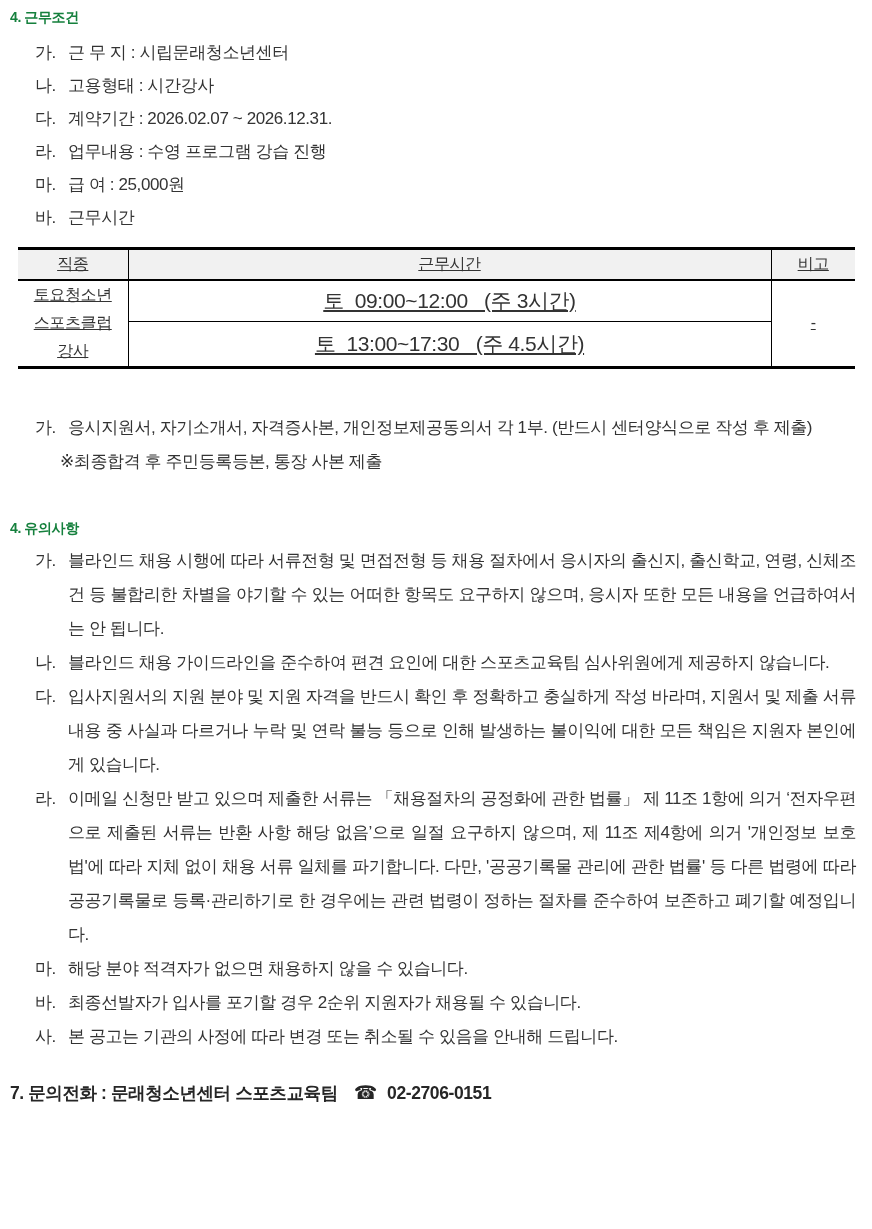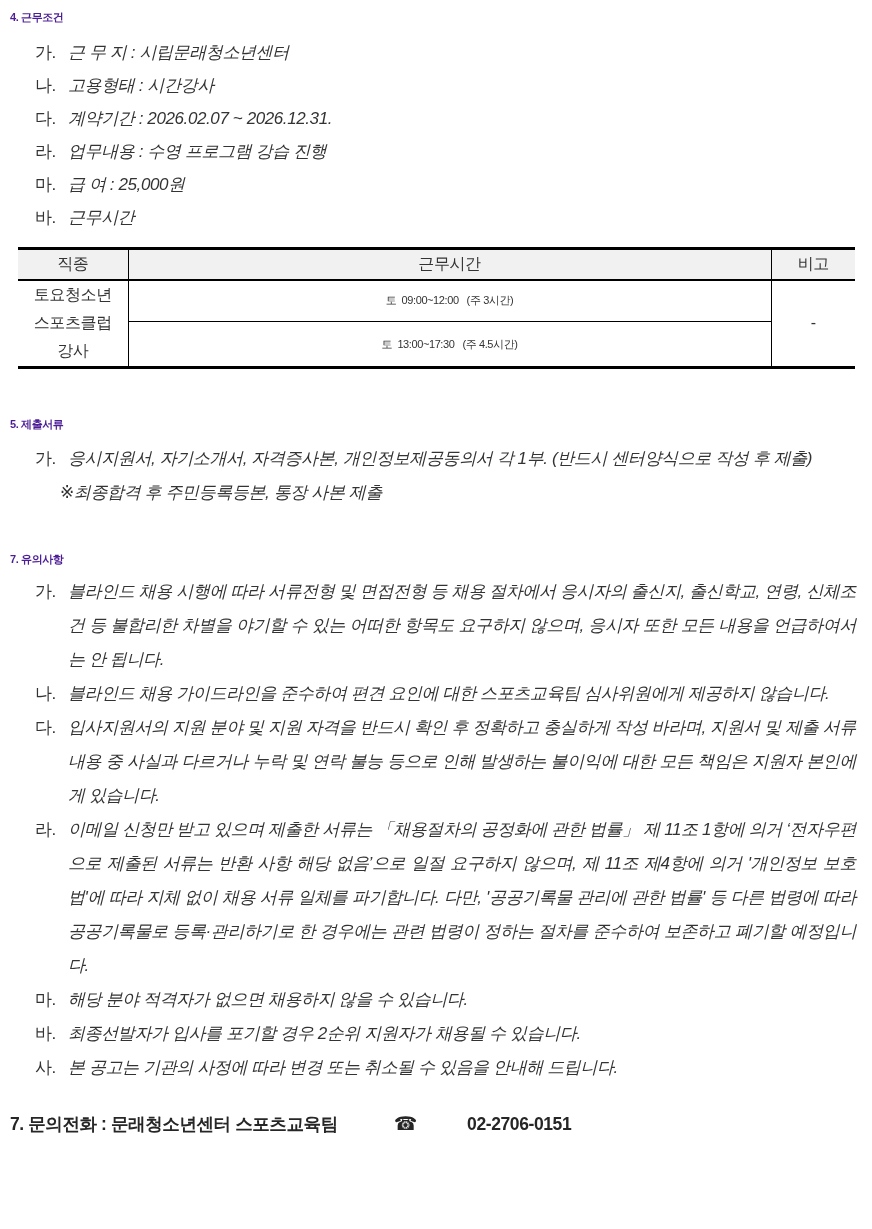--- a/index.html
+++ b/index.html
@@ -11,35 +11,35 @@
     color: #333333;
     font-size: 17px;
     letter-spacing: -0.4px;
     overflow: hidden;
   }
   .doc { padding: 2px 16px 0 10px; }
 
   
   .sec-title {
     font-weight: 700;
-    font-size: 11px;
-    color: #4c1d95;
+    font-size: 14px;
+    color: #15803d;
     line-height: 26px;
   }
   .s4 .sec-title { margin-top: 2px; }
 
   
   .items { margin-top: 6px; }
   .item {
     display: flex;
     align-items: flex-start;
     padding-left: 25px;
   }
   .item .label { flex: 0 0 33px; }
-  .item .text { flex: 1; text-align: justify; font-style: italic; }
+  .item .text { flex: 1; text-align: justify; }
 
   .s4 .item { line-height: 33px; }
 
   
   .tbl-wrap { margin-top: 13px; margin-left: 8px; }
   table {
     border-collapse: collapse;
     width: 837px;
     table-layout: fixed;
     border-top: 3px solid #000;
@@ -48,30 +48,31 @@
     color: #333;
   }
   col.c1 { width: 110px; }
   col.c2 { width: 643px; }
   col.c3 { width: 84px; }
   td {
     text-align: center;
     vertical-align: middle;
     border-left: 1.5px solid #000;
     border-right: 1.5px solid #000;
+    text-decoration: underline;
   }
   td:first-child { border-left: none; }
   td:last-child { border-right: none; }
   tr.thead td {
     background: #f1f1f1;
     height: 31px;
     border-bottom: 2px solid #000;
   }
   td.job-cell { line-height: 28px; margin-top: 28px; }
-  td.time-cell { height: 42px; white-space: pre; font-size: 11px; }
+  td.time-cell { height: 42px; white-space: pre; font-size: 21px; }
   td.time-cell.first { border-bottom: 1px solid #000; }
   td.time-cell.second { height: 46px; }
 
   
   .s5 { margin-top: 42px; }
   .s5 .items { margin-top: 5px; }
   .s5 .item { line-height: 34px; }
   .s5 .sub .label { flex: 0 0 28px; padding-left: 25px; }
   .s5 .sub { padding-left: 25px; }
 
@@ -82,21 +83,20 @@
 
   
   .s7 {
     margin-top: 26px;
     font-weight: 700;
     font-size: 17.5px;
     color: #262626;
     line-height: 26px;
     display: flex;
     align-items: center;
-    gap: 40px;
   }
   .s7 .phone-icon { margin: 0 10px 0 16px; font-size: 19px; }
 </style>
 </head>
 <body>
 
 <div class="doc">
 
   <div class="s4">
     <div class="sec-title">4. 근무조건</div>
@@ -151,35 +151,34 @@
         </tr>
         <tr>
           <td class="time-cell second">토  13:00~17:30   (주 4.5시간)</td>
         </tr>
       </tbody>
         </table>
     </div>
   </div>
 
   <div class="s5">
-    <div class="sec-title">5. 제출서류</div>
     <div class="items">
       <div class="item">
         <span class="label">가.</span>
         <span class="text">응시지원서, 자기소개서, 자격증사본, 개인정보제공동의서 각 1부. (반드시 센터양식으로 작성 후 제출)</span>
       </div>
       <div class="item sub">
         <span class="label">※</span>
         <span class="text">최종합격 후 주민등록등본, 통장 사본 제출</span>
       </div>
     </div>
   </div>
 
   <div class="s6">
-    <div class="sec-title">7. 유의사항</div>
+    <div class="sec-title">4. 유의사항</div>
     <div class="items">
       <div class="item">
         <span class="label">가.</span>
         <span class="text">블라인드 채용 시행에 따라 서류전형 및 면접전형 등 채용 절차에서 응시자의 출신지, 출신학교, 연령, 신체조건 등 불합리한 차별을 야기할 수 있는 어떠한 항목도 요구하지 않으며, 응시자 또한 모든 내용을 언급하여서는 안 됩니다.</span>
       </div>
       <div class="item">
         <span class="label">나.</span>
         <span class="text">블라인드 채용 가이드라인을 준수하여 편견 요인에 대한 스포츠교육팀 심사위원에게 제공하지 않습니다.</span>
       </div>
       <div class="item">

